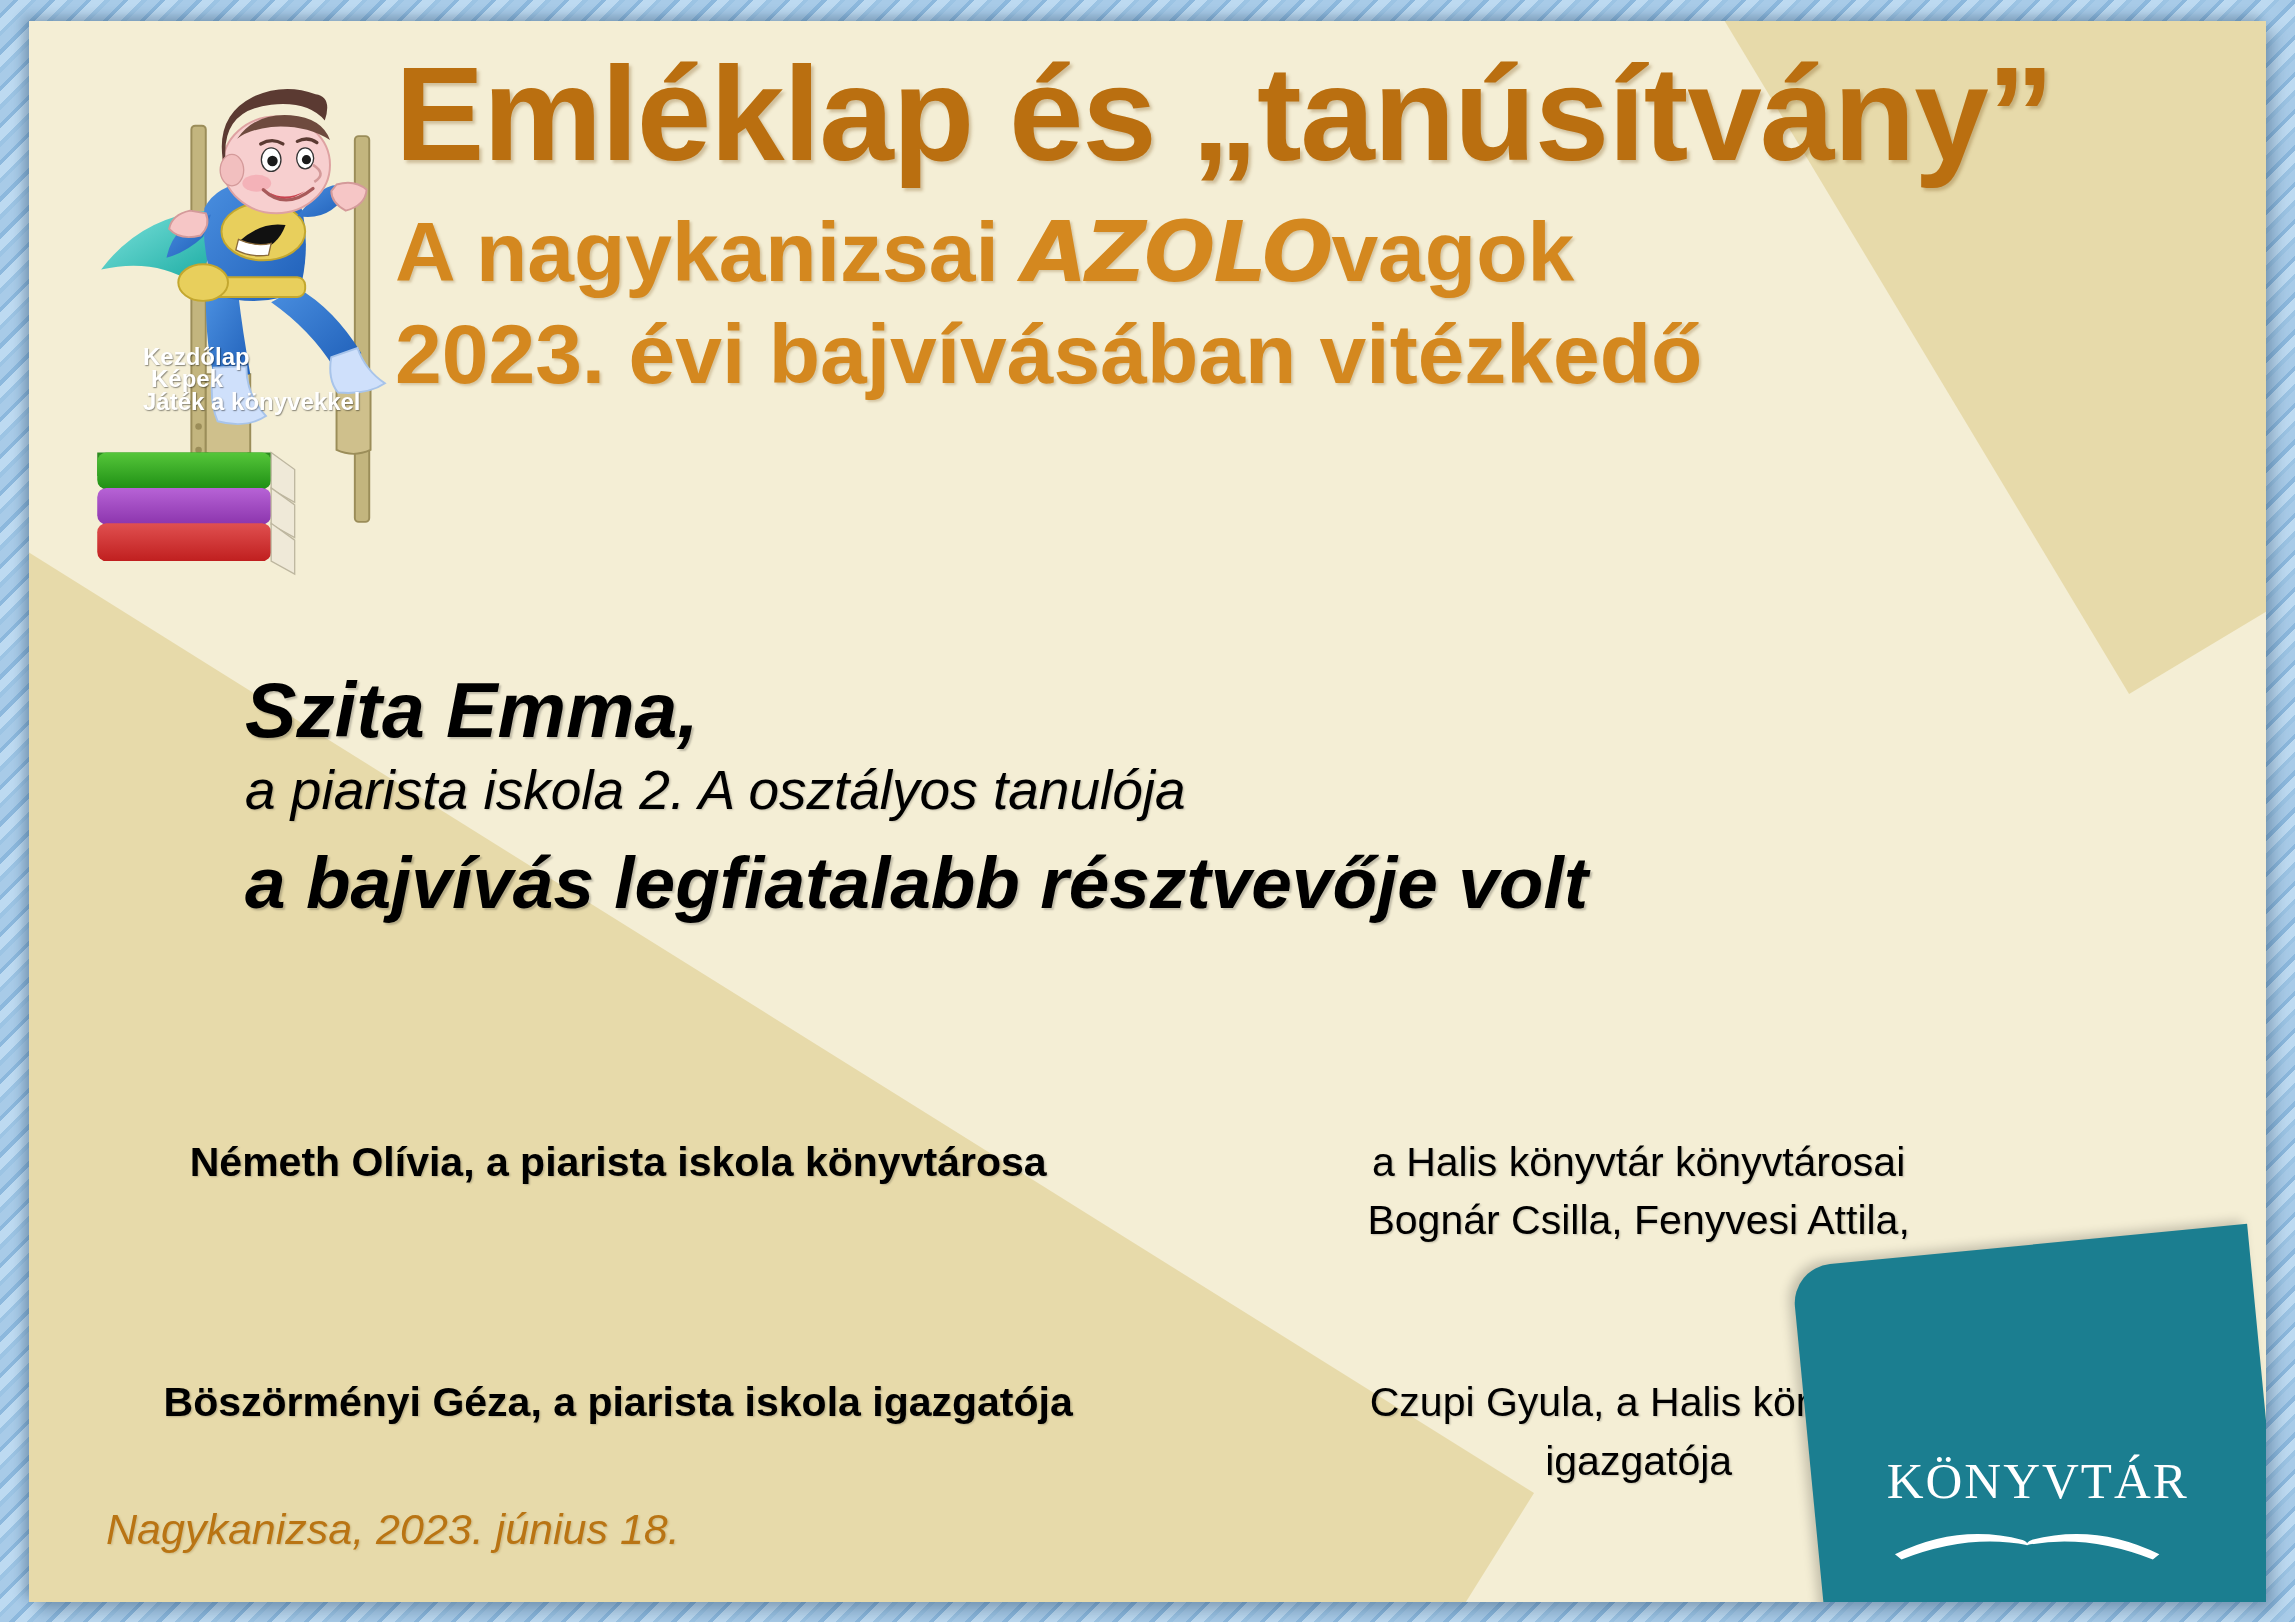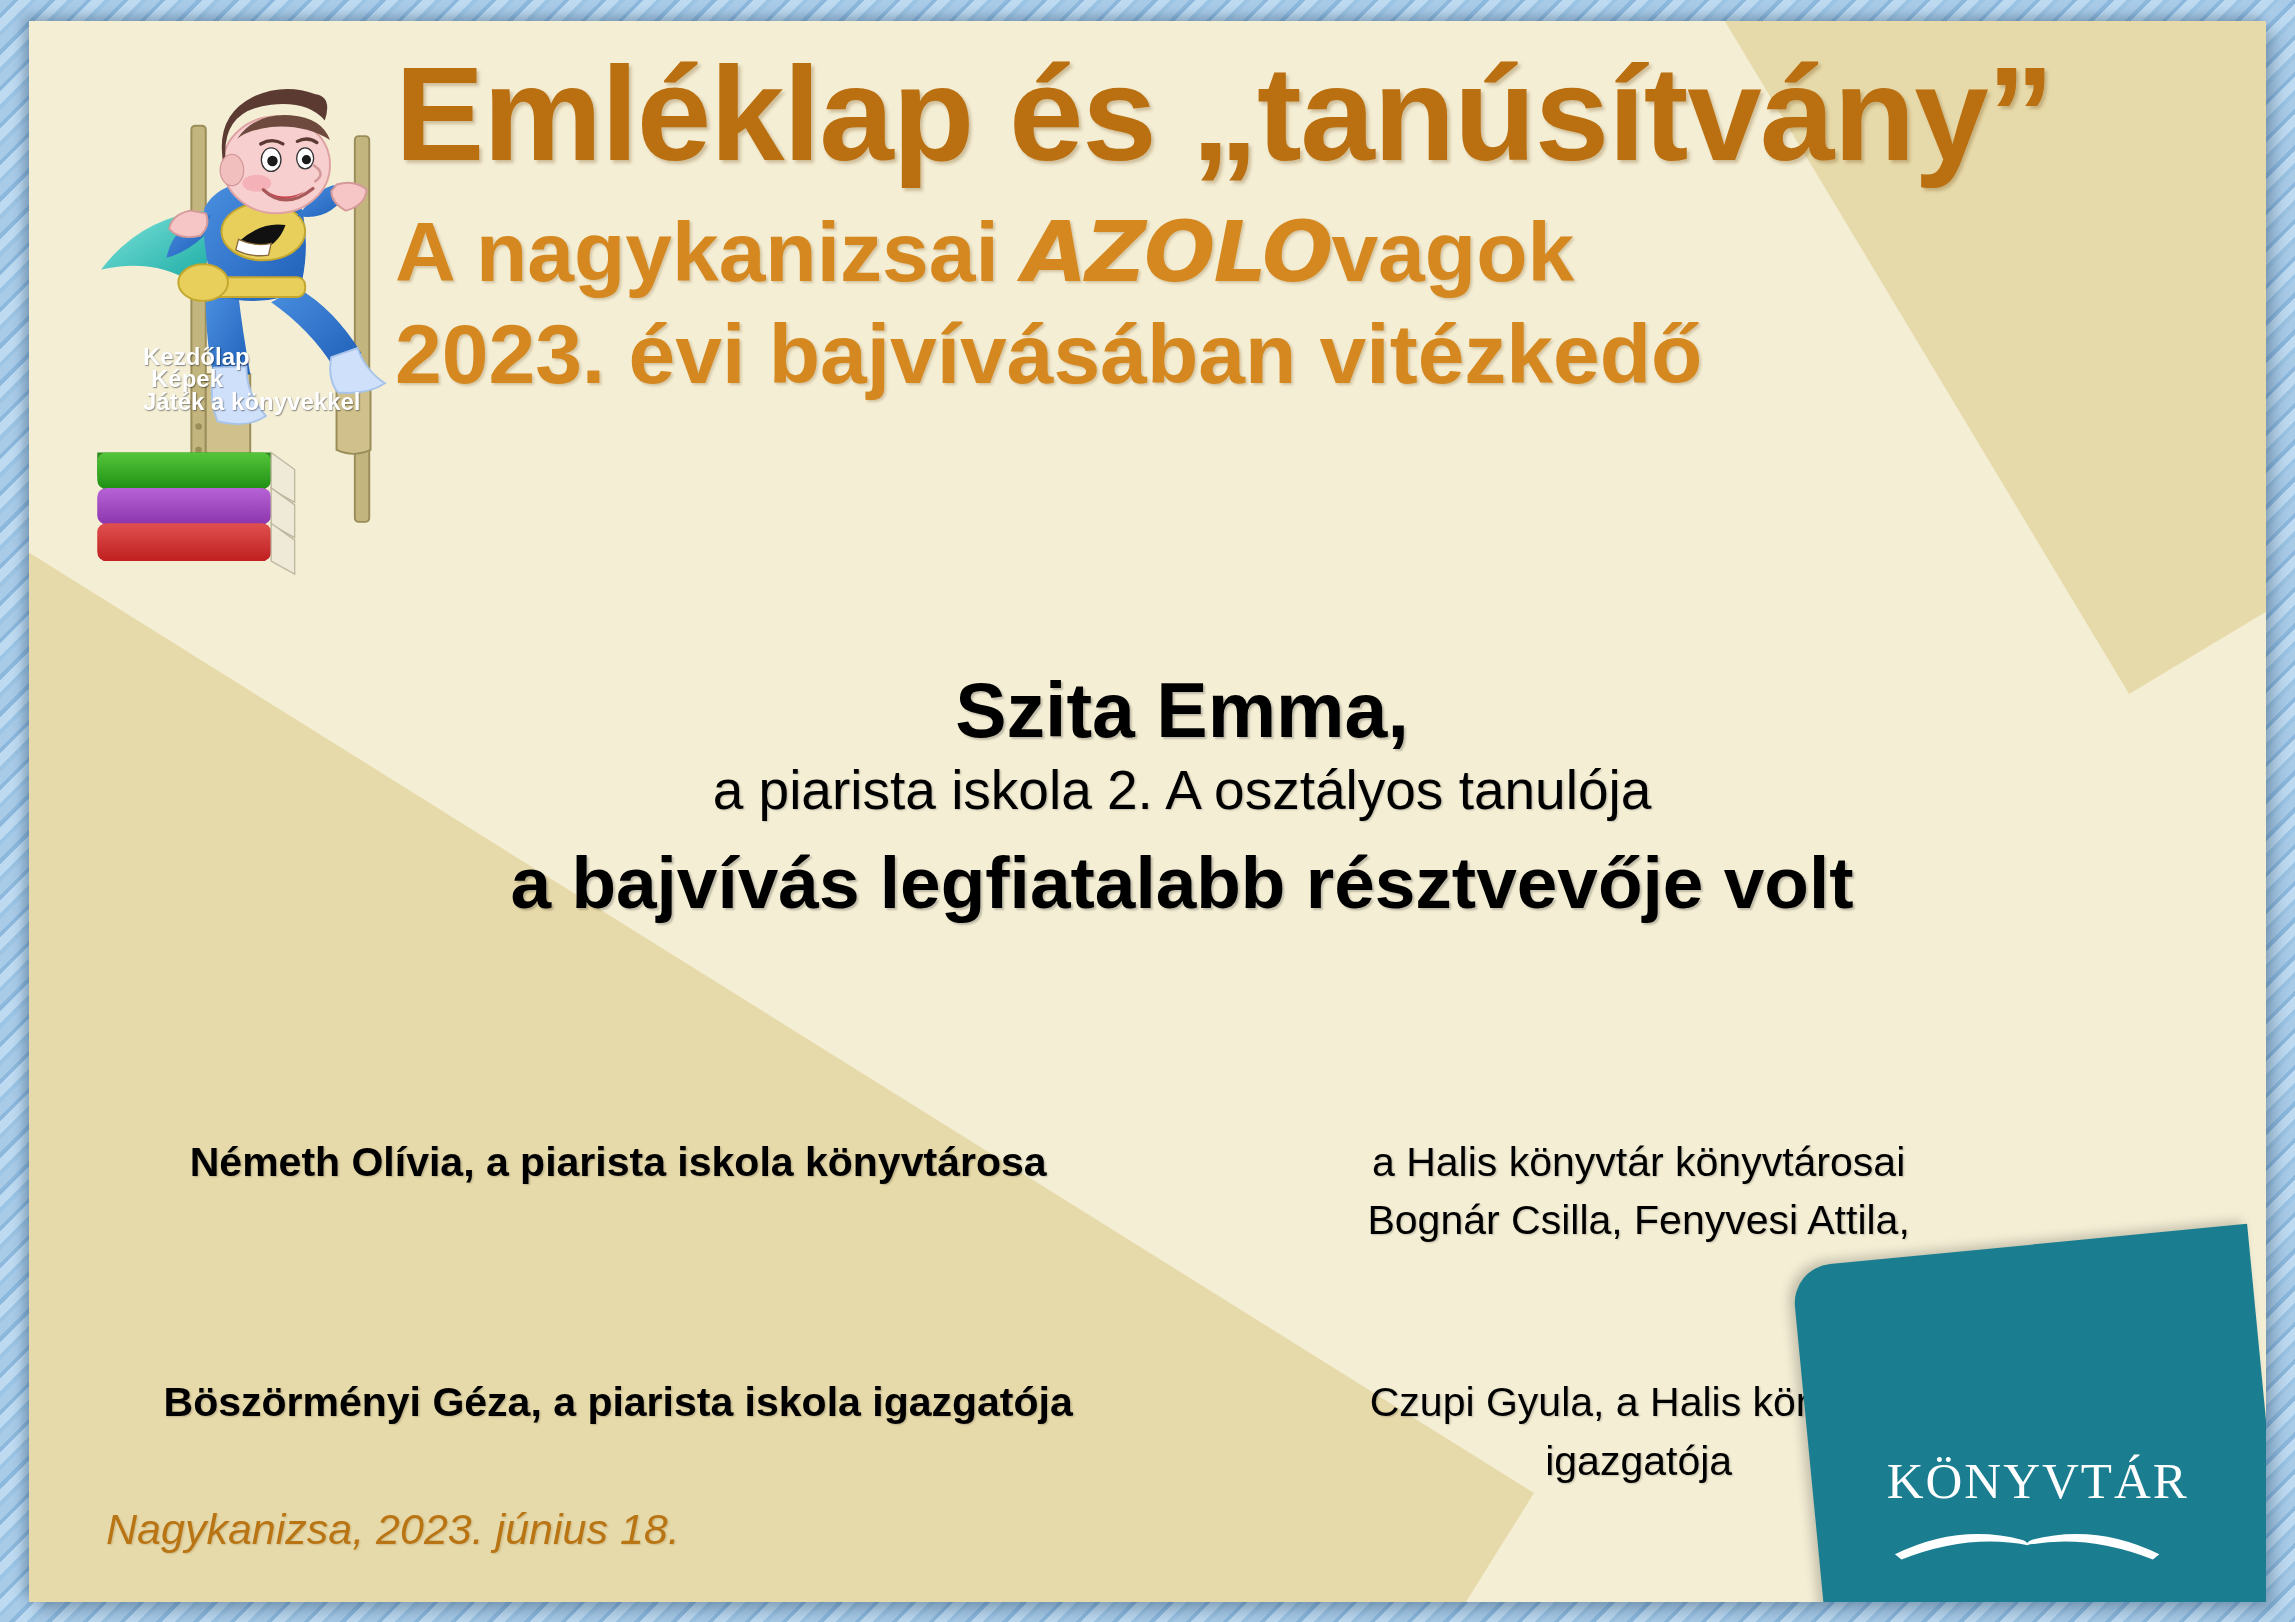--- a/index.html
+++ b/index.html
@@ -149,25 +149,26 @@
   .azolo {
     font-style: italic;
     font-family: "DejaVu Sans", sans-serif;
     font-weight: bold;
     letter-spacing: -2px;
   }
 
   
   #body-block {
     position: absolute;
-    left: 204px;
+    left: 216px;
     top: 648px;
     width: 1898px;
-    text-align: center;
+    text-align: left;
     color: #000000;
+    font-style: italic;
   }
   #recipient-name {
     font-size: 77px;
     font-weight: bold;
     line-height: 1.08;
     text-shadow: 2px 2px 2px rgba(0,0,0,.22);
   }
   #recipient-role {
     font-size: 55px;
     line-height: 1.25;

